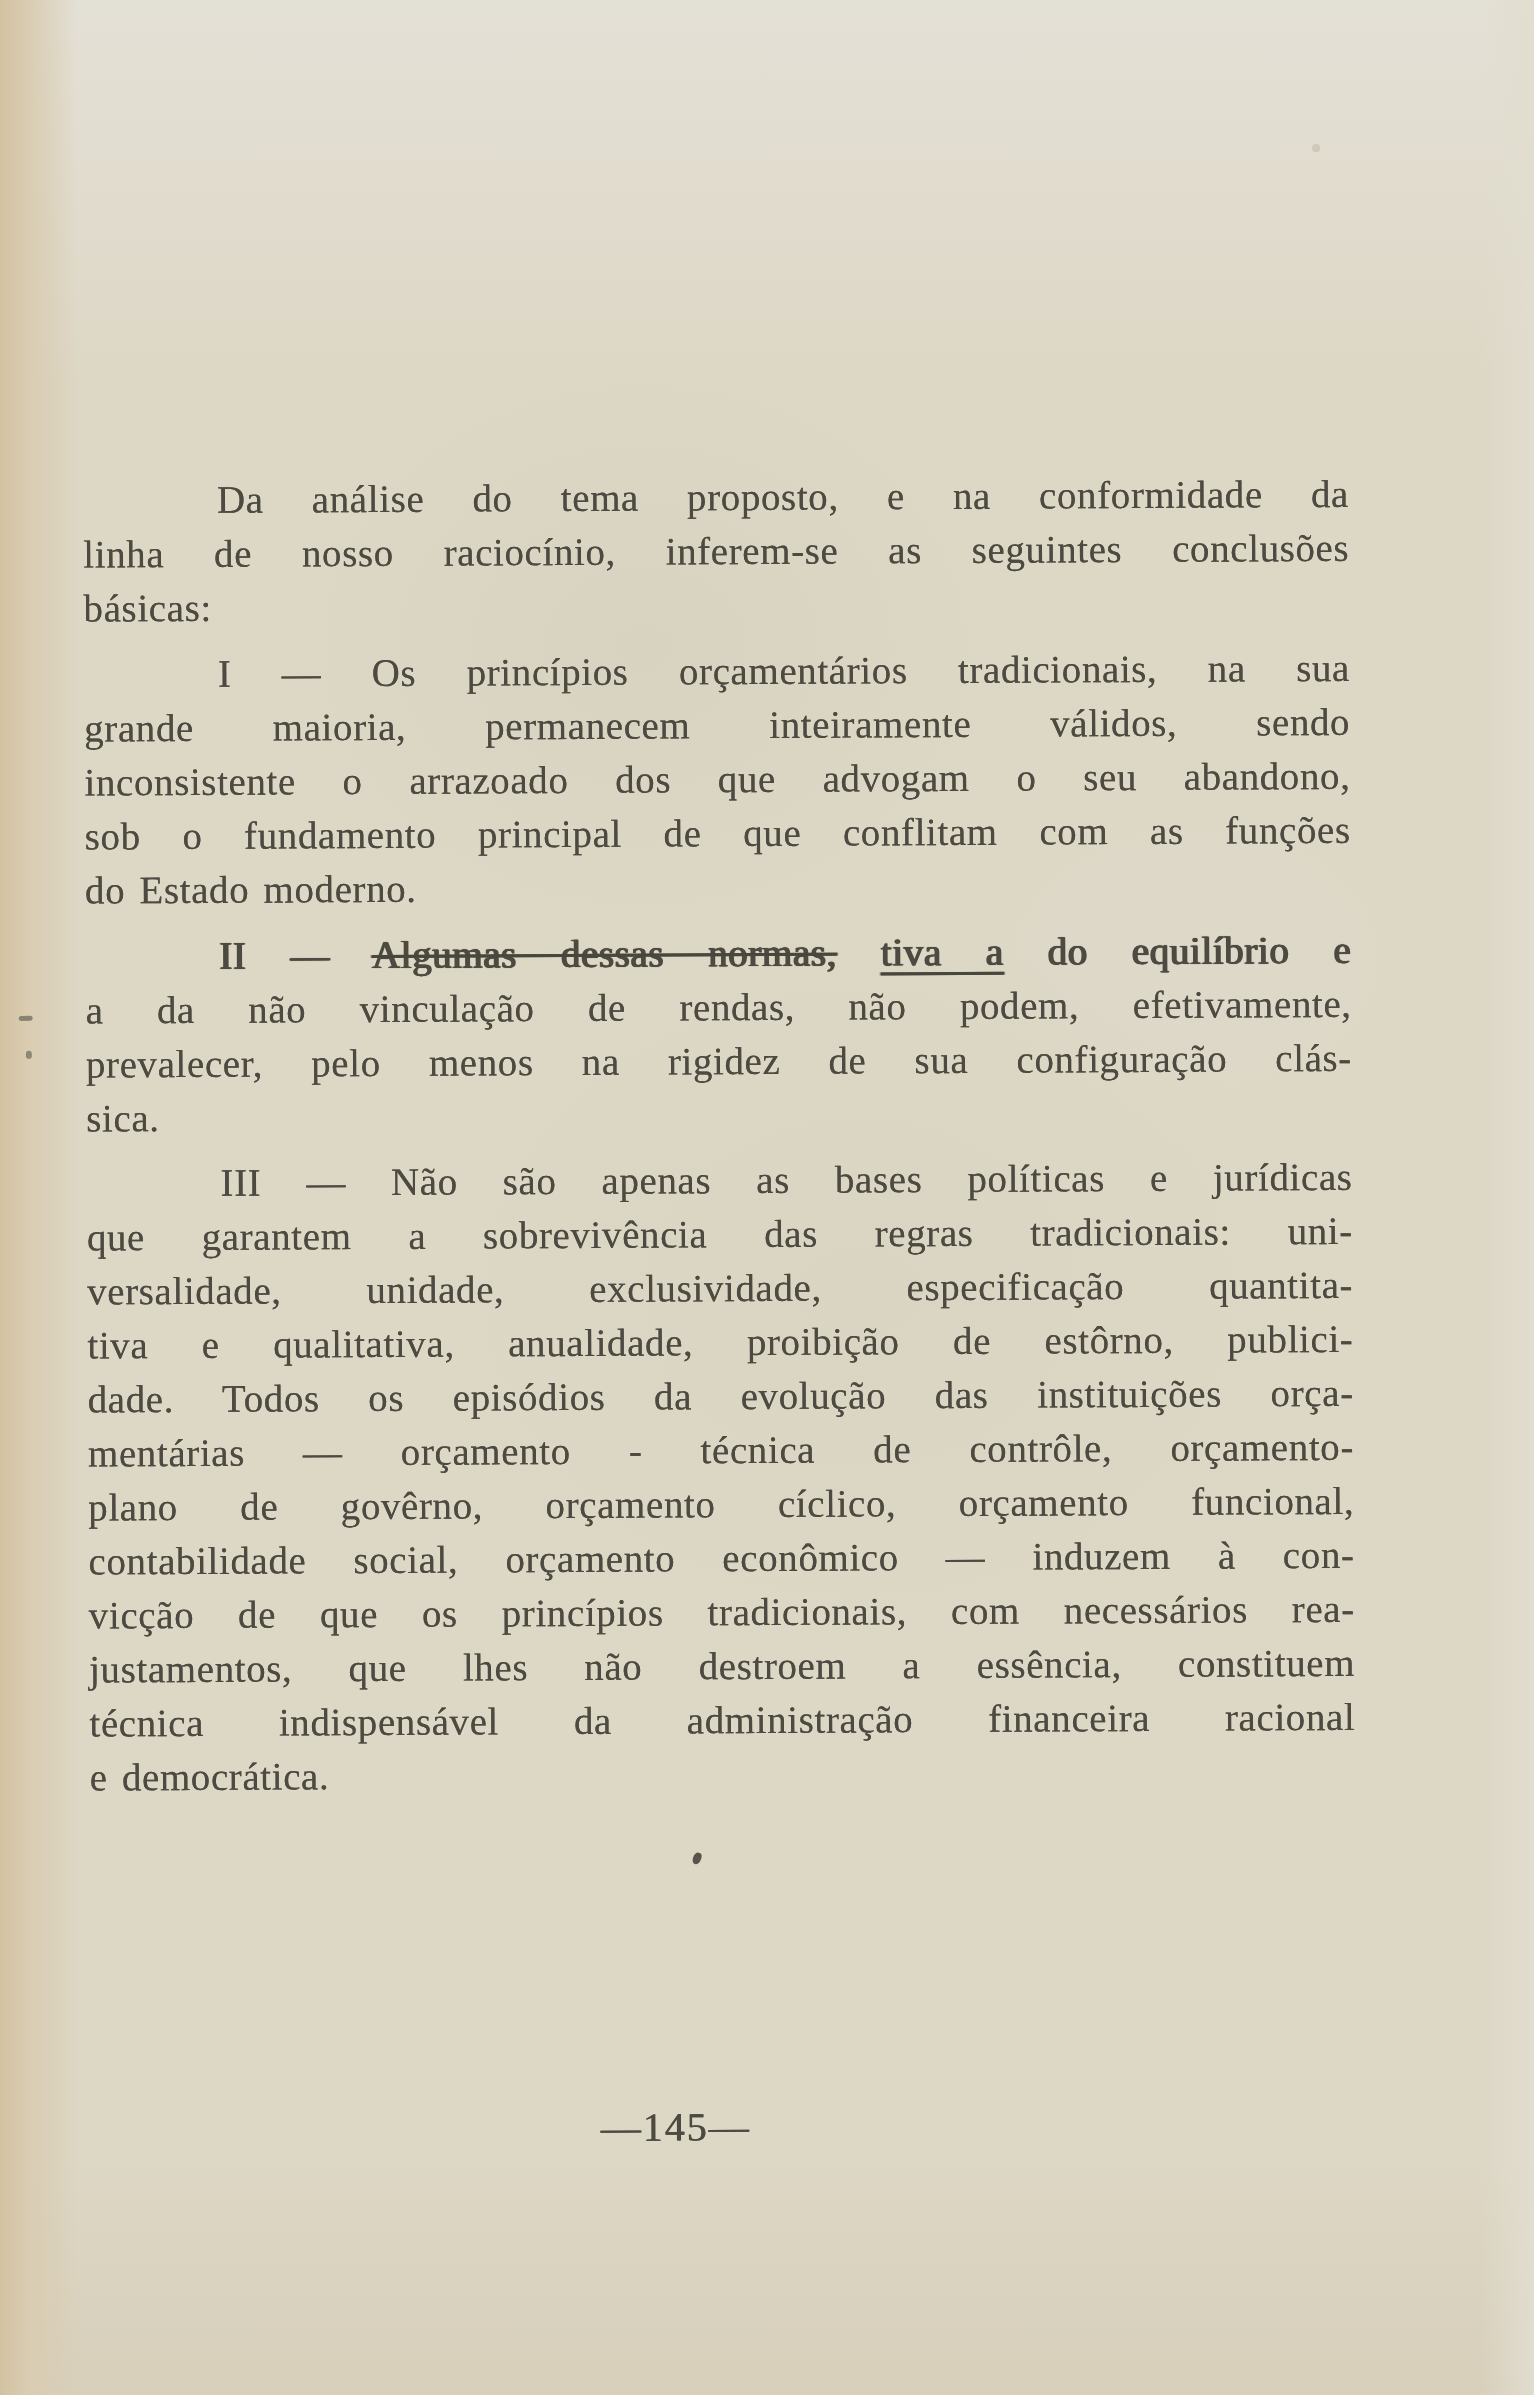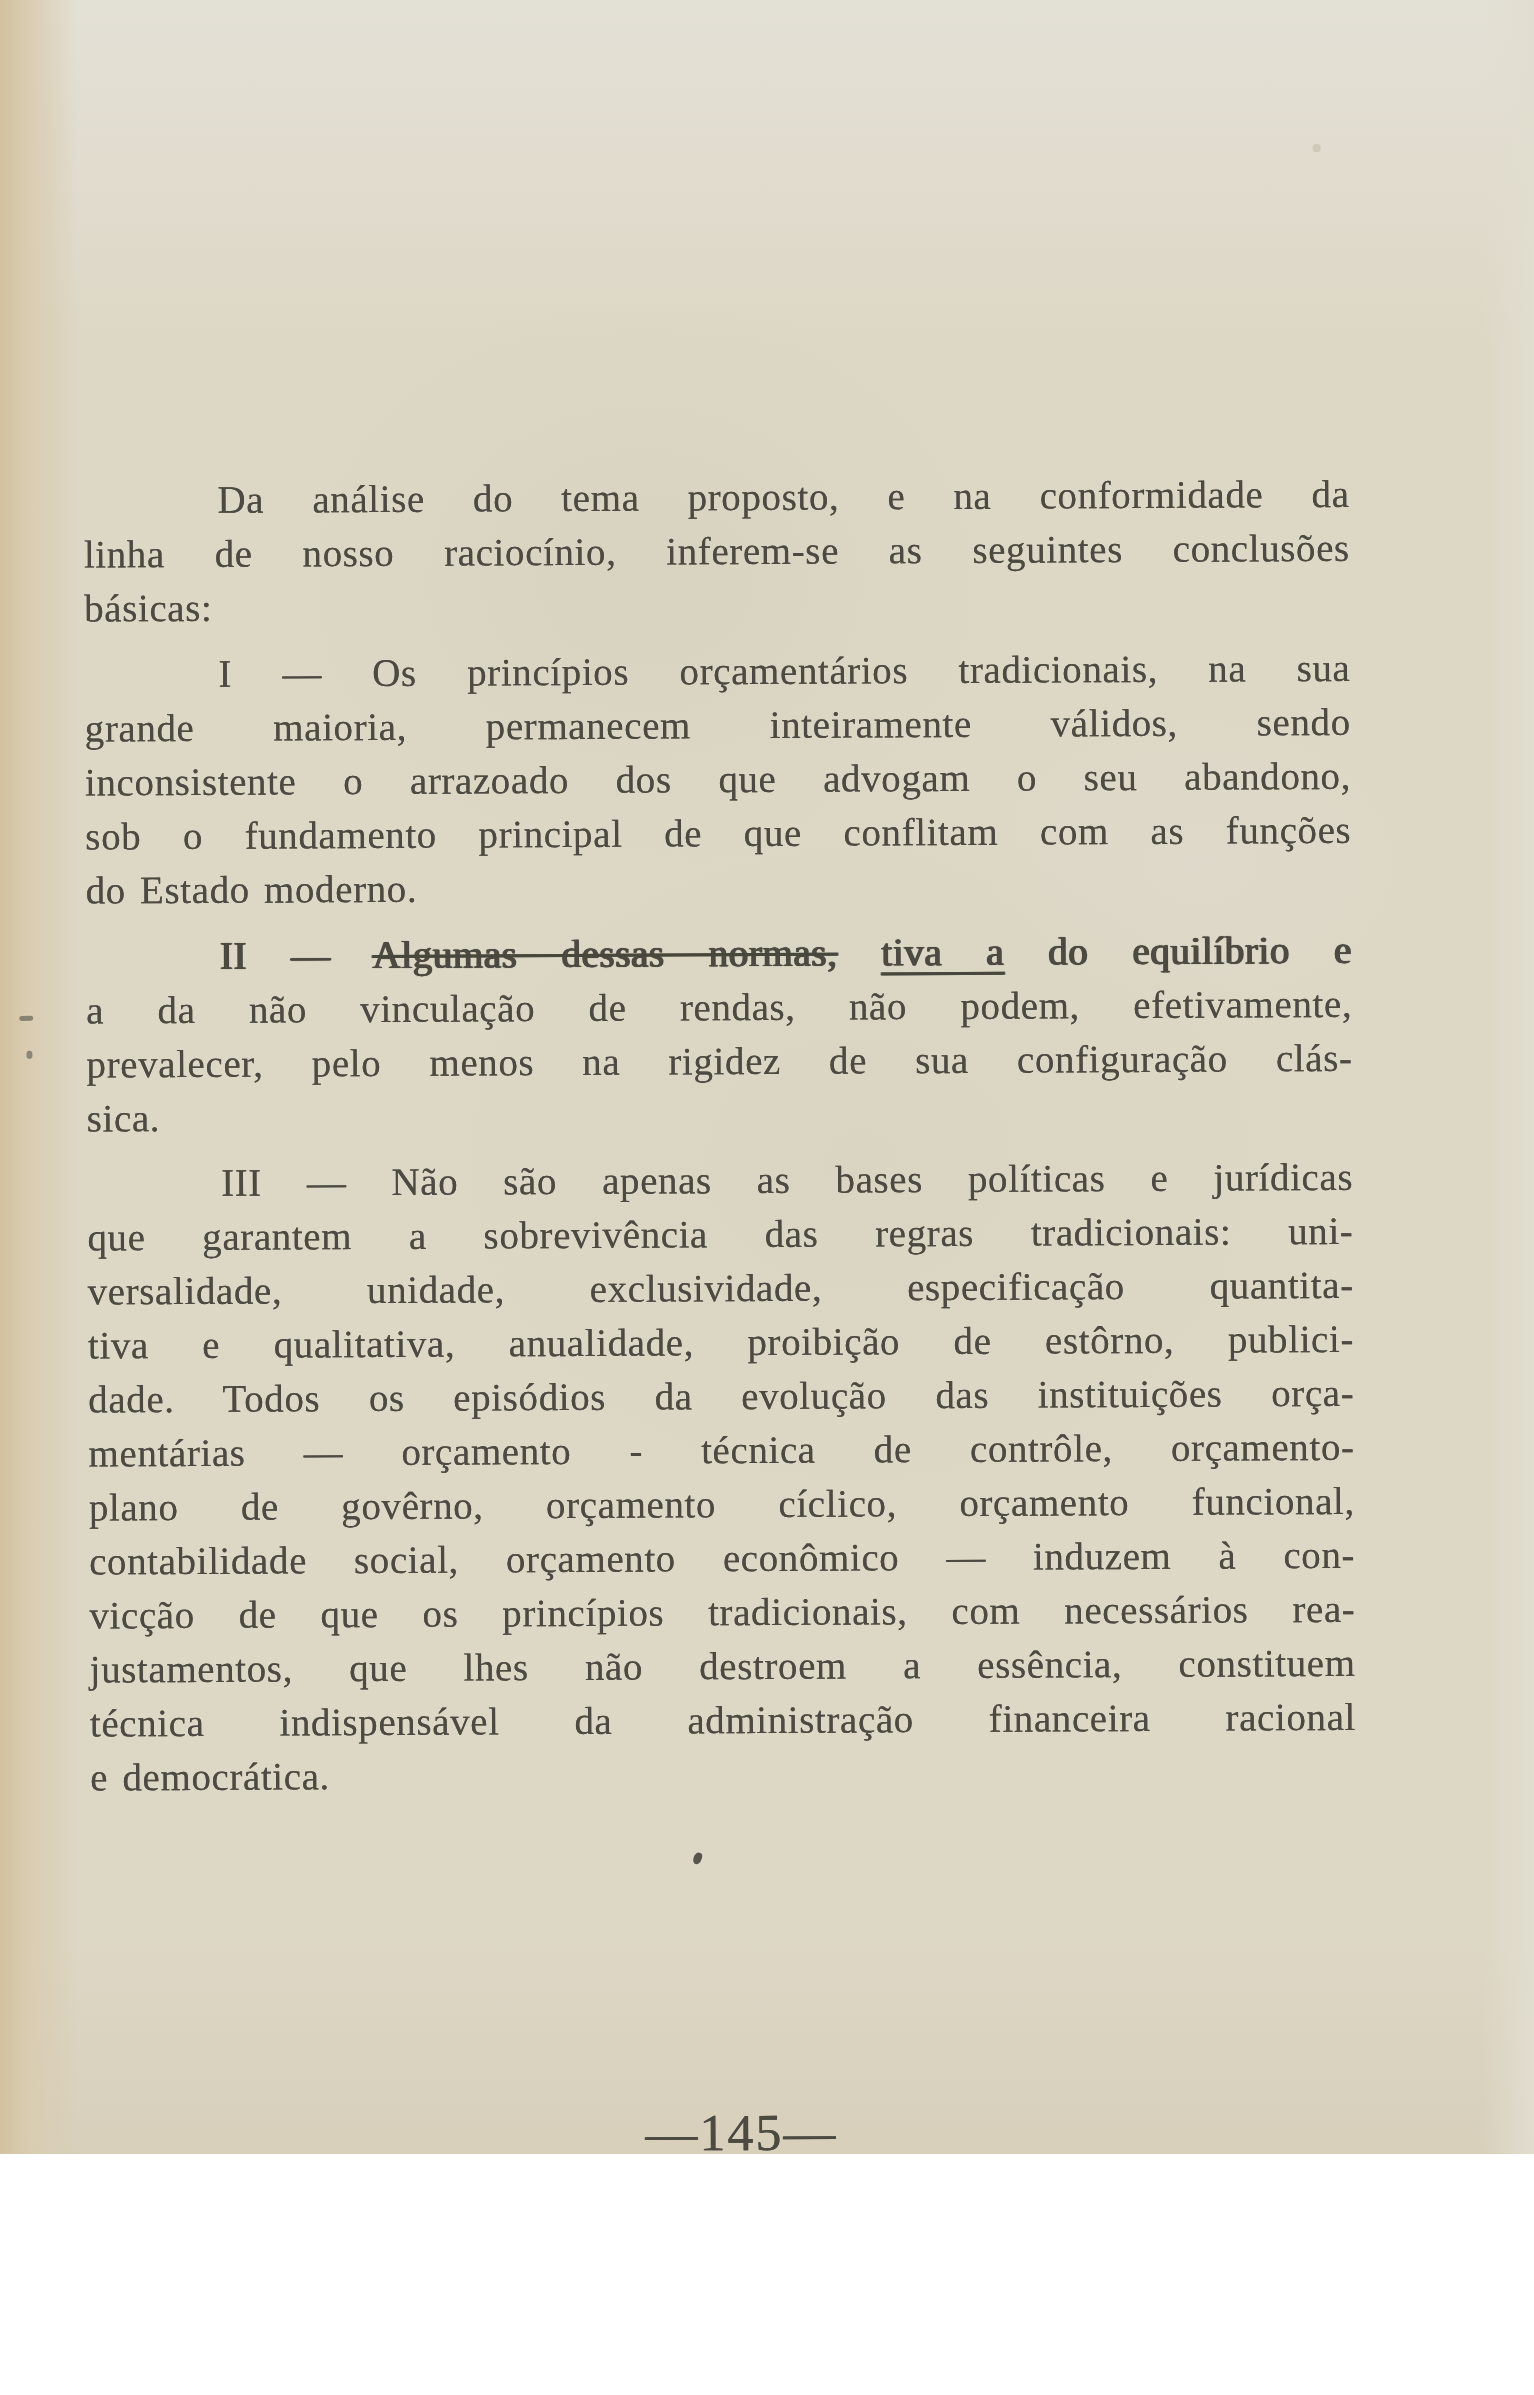--- a/index.html
+++ b/index.html
@@ -3,21 +3,21 @@
 <meta charset="utf-8">
 <style>
   html,body{margin:0;padding:0;}
   body{
     width:1535px;height:2395px;
     font-family:"Liberation Serif","DejaVu Serif",serif;
     overflow:hidden;
   }
   .page{
     position:relative;
-    width:1535px;height:2154px;
+    width:1535px;height:2395px;
     background:
       linear-gradient(90deg,#d3c2a1 0px,#d9ccb1 27.4px,rgba(219,213,196,0) 78px),
       linear-gradient(270deg,#e1ddcf 0px,rgba(225,221,207,0) 54px),
       linear-gradient(180deg,rgba(229,226,217,0.85) 0%,rgba(229,226,217,0) 16%),
       linear-gradient(0deg,rgba(210,200,176,0.5) 0%,rgba(210,200,176,0) 10%),
       radial-gradient(ellipse 510px 412px at 42% 27%,rgba(207,201,183,0.35),transparent 70%),
       radial-gradient(ellipse 627px 510px at 56% 54%,rgba(212,206,188,0.32),transparent 72%),
       radial-gradient(ellipse 412px 294px at 78% 40%,rgba(222,218,206,0.45),transparent 70%),
       #ddd7c5;
   }
@@ -53,25 +53,24 @@
   .underline{
     text-decoration:underline;
     text-decoration-thickness:2.9px;
     text-underline-offset:6.9px;
     text-decoration-color:rgba(72,70,60,0.85);
   }
   .page-number{
     position:absolute;
     left:595px;top:2103px;
     color:#4c4a41;
-    font-size:52px;
+    font-size:40px;
     letter-spacing:2px;
     text-shadow:0.6px 0 0 currentColor;
     white-space:nowrap;
-    margin-left:44px;
   }
   .mark{position:absolute;background:#6c6a5e;}
   .mark-dash{left:18.6px;top:1012px;width:14.7px;height:4.9px;border-radius:2.9px;opacity:0.75;}
   .mark-dot{left:25.5px;top:1047px;width:6.9px;height:7.8px;border-radius:50%;opacity:0.7;}
   .mark-speck{left:689px;top:1852px;width:7.8px;height:11.8px;border-radius:50% 40% 55% 45%;background:#57554b;transform:rotate(18deg);}
   .mark-faint{left:1317px;top:147px;width:7.8px;height:7.8px;border-radius:50%;background:#9a917d;opacity:0.25;}
 </style>
 </head>
 <body>
 

